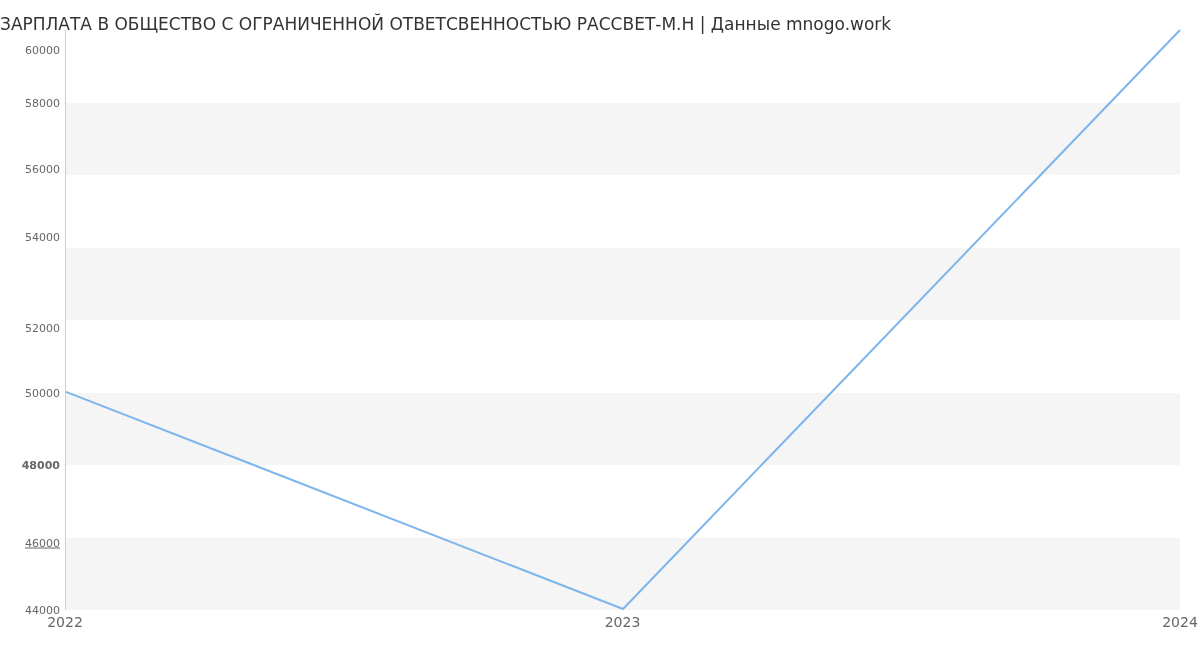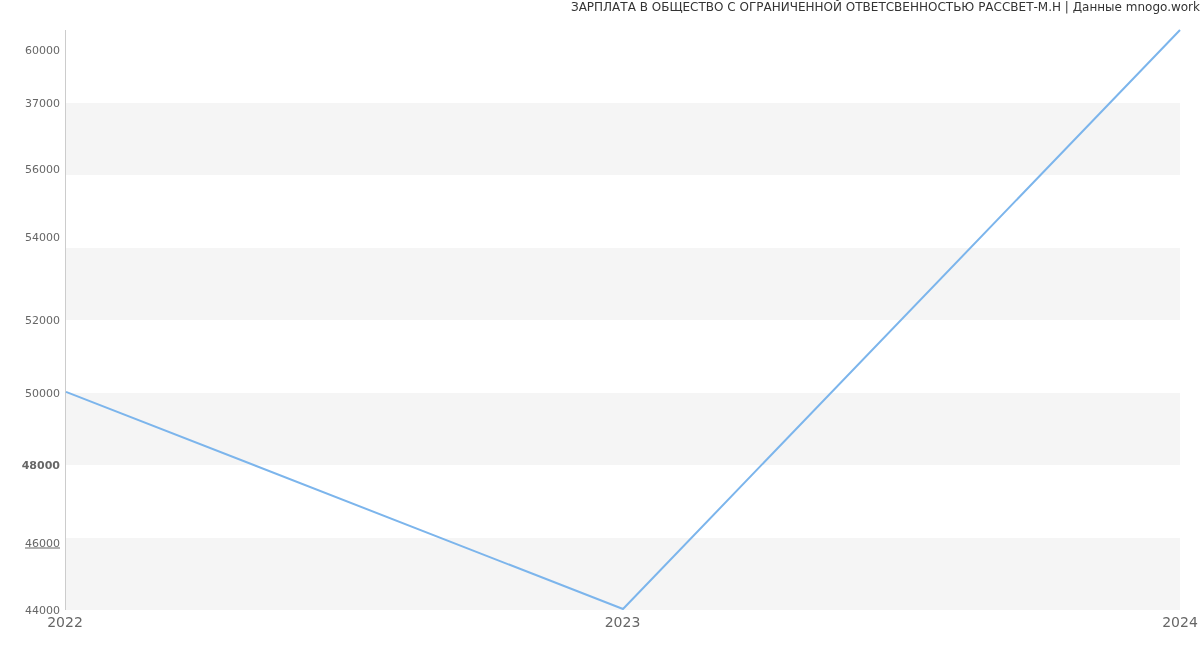--- a/index.html
+++ b/index.html
@@ -11,25 +11,25 @@
     font-family: "DejaVu Sans", Verdana, Geneva, sans-serif;
     color: #333333;
   }
   .chart-wrap {
     position: relative;
     width: 1200px;
     height: 650px;
   }
   .title {
     position: absolute;
-    top: 0;
+    top: 14px;
     left: 0;
     width: 100%;
-    text-align: right;
-    font-size: 12px;
+    text-align: left;
+    font-size: 17px;
     color: #333333;
   }
   .plot {
     position: absolute;
     left: 65px;
     top: 30px;
     width: 1115px;
     height: 580px;
     border-left: 1px solid #cccccc;
     border-bottom: 1px solid #cccccc;
@@ -80,21 +80,21 @@
       <div class="band" style="top: 507.5px; height: 72.5px;"></div>
     <svg class="line" id="line-svg" preserveAspectRatio="none" viewBox="0 0 1115 580">
         <path d="M0.00 362.50 L557.50 580.00 L1115.00 0.00" fill="none" stroke="#7cb5ec" stroke-width="2" stroke-linejoin="round"></path>
       </svg>
   </div>
 
 <div class="y-tick" style="top: 610px;">44000</div>
     <div class="y-tick" style="top: 543px; text-decoration: underline;">46000</div>
     <div class="y-tick" style="top: 465px; font-weight: bold;">48000</div>
     <div class="y-tick" style="top: 392.5px;">50000</div>
-    <div class="y-tick" style="top: 320px;">52000</div>
+    <div class="y-tick" style="top: 328px;">52000</div>
     <div class="y-tick" style="top: 237px;">54000</div>
     <div class="y-tick" style="top: 169px;">56000</div>
-    <div class="y-tick" style="top: 102.5px;">37000</div>
+    <div class="y-tick" style="top: 102.5px;">58000</div>
     <div class="y-tick" style="top: 30px; margin-top: 20px;">60000</div>
     <div class="x-tick" style="left: 65px;">2022</div>
     <div class="x-tick" style="left: 622.5px;">2023</div>
     <div class="x-tick" style="left: 1180px;">2024</div>
   </div>
 
 </body></html>

